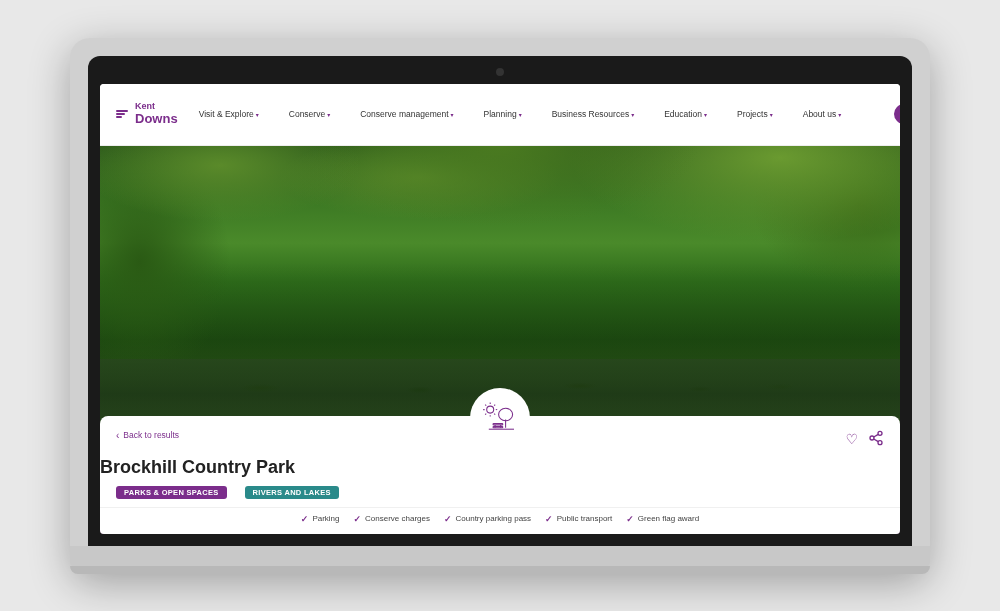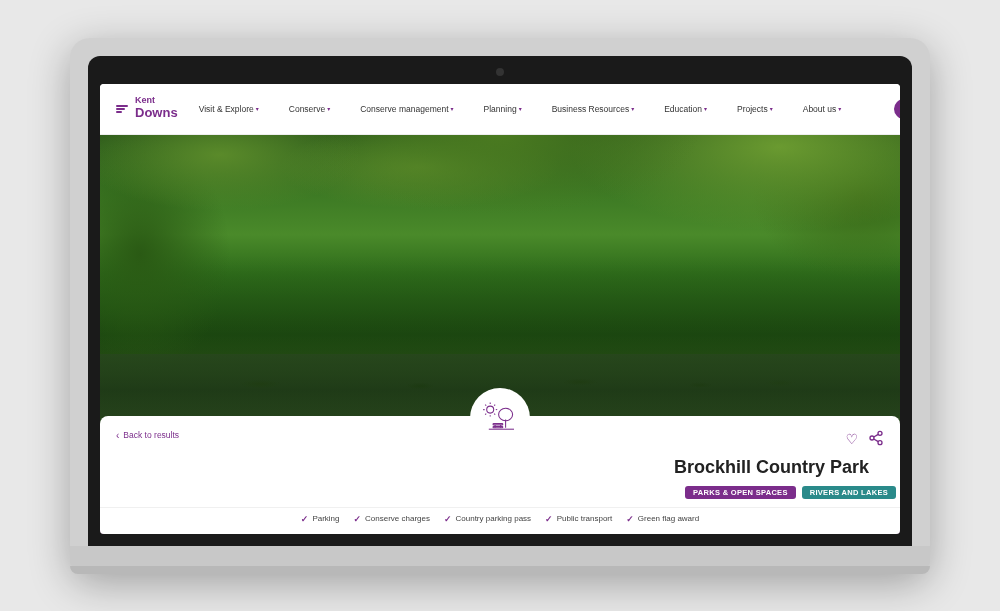--- a/index.html
+++ b/index.html
@@ -70,21 +70,21 @@
 
     
     .nav {
       background: #fff;
       display: flex;
       align-items: center;
       padding: 6px 16px;
       border-bottom: 1px solid #eee;
       gap: 6px;
       flex-shrink: 0;
-      height: 51px;
+      height: 62px;
     }
 
     .nav-logo {
       display: flex;
       align-items: center;
       gap: 4px;
       margin-right: 8px;
     }
 
     .logo-icon {
@@ -310,35 +310,35 @@
       padding-top: 4px;
     }
 
     .action-icon {
       color: #7b2d8b;
       font-size: 14px;
       cursor: pointer;
     }
 
     .card-title {
-      text-align: right;
-      padding: 8px 31px 4px;
+      text-align: left;
+      padding: 8px 0 4px;
     }
 
     .park-name {
       font-size: 18px;
       font-weight: 700;
       color: #222;
     }
 
     .tags {
       display: flex;
-      justify-content: flex-end;
-      gap: 6px;
-      padding: 4px 4px 8px;
+      justify-content: flex-start;
+      gap: 18px;
+      padding: 4px 16px 8px;
     }
 
     .tag {
       padding: 2px 8px;
       border-radius: 3px;
       font-size: 7.5px;
       font-weight: 600;
       text-transform: uppercase;
       letter-spacing: 0.3px;
     }

